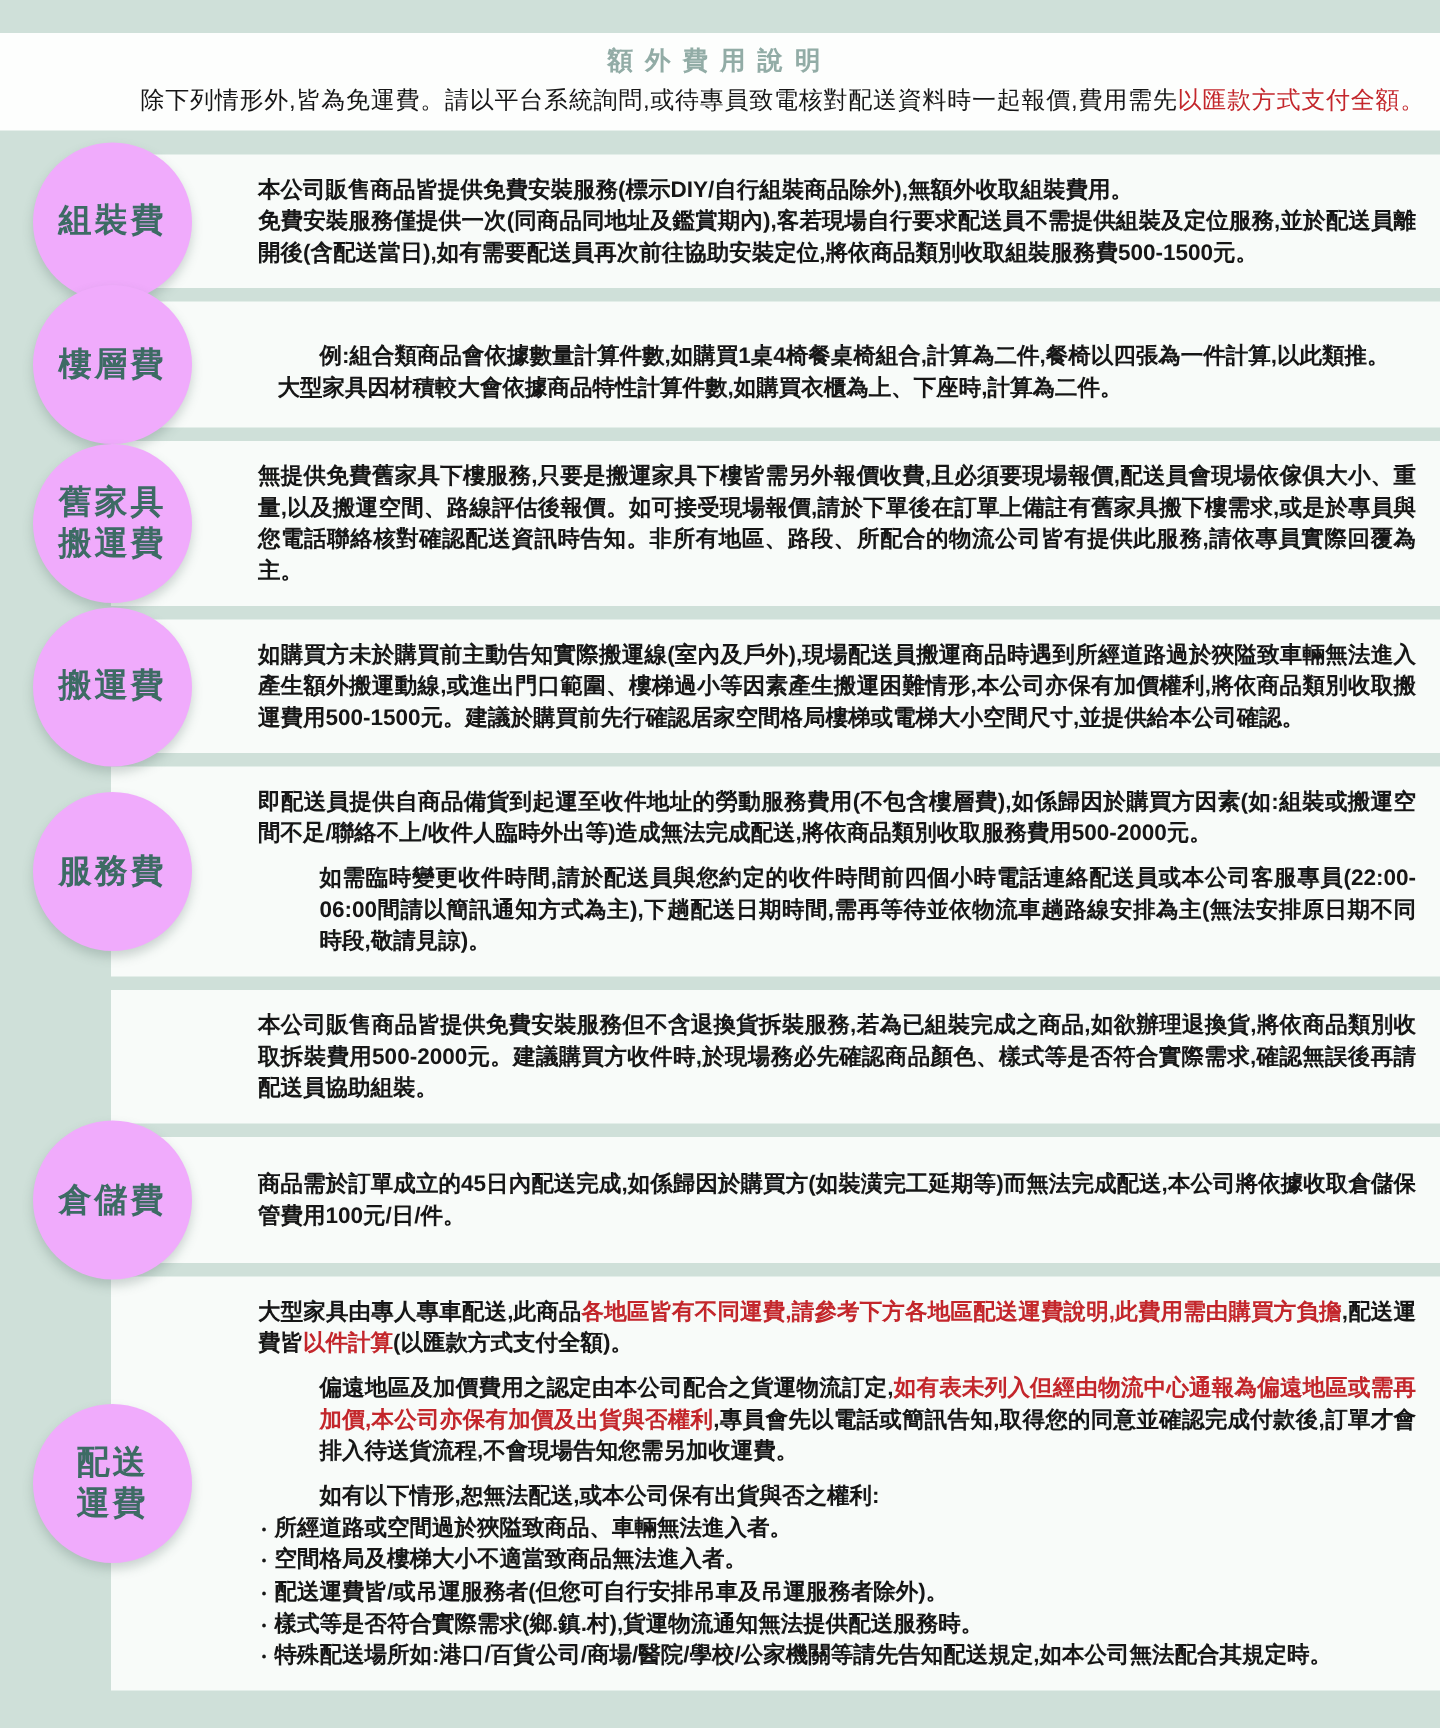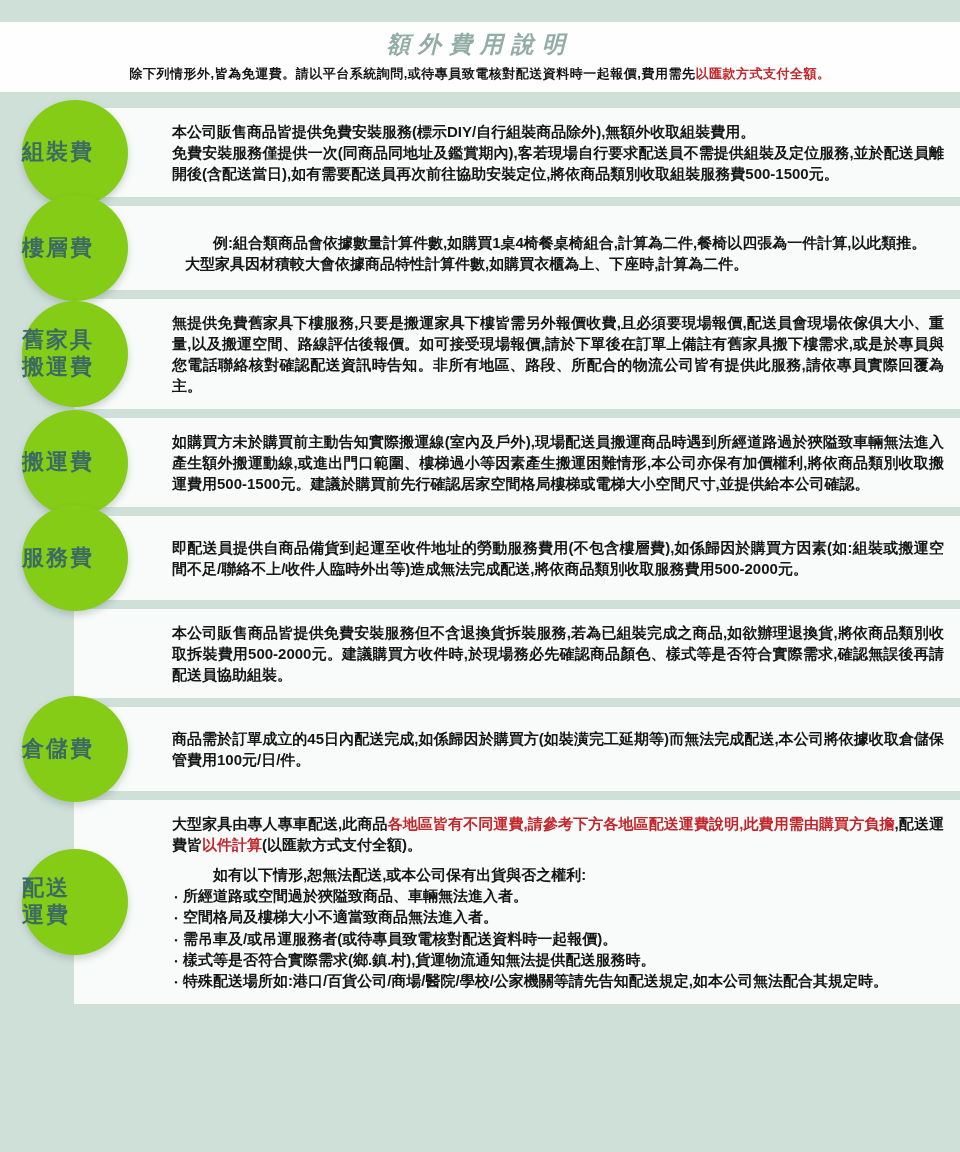--- a/index.html
+++ b/index.html
@@ -22,51 +22,51 @@
     display:flex;flex-direction:column;
   }
   .header{
     background:var(--header-bg);
     margin-top:22px;
     padding:7px 10px 9px;
     text-align:center;
     flex:0 0 auto;
   }
   .title{
-    font-size:23px;font-weight:bold;
+    font-size:17px;font-weight:bold;
     color:var(--title-color);
     letter-spacing:8px;
-    font-style:italic;
   }
   .subtitle{
     margin-top:5px;
-    font-size:13px;font-weight:bold;
+    font-size:16px;font-weight:normal;
     color:var(--text-color);
     letter-spacing:.5px;
+    text-align:right;
   }
   .red{color:var(--red);}
   #sections-mount{
     display:flex;flex-direction:column;
     gap:9px;margin-top:16px;flex:0 0 auto;
   }
   .row{
     position:relative;
     margin-left:74px;
     background:var(--row-bg);
     padding:13px 16px 13px 98px;
     display:flex;flex-direction:column;justify-content:center;
     min-height:84px;
   }
   .circle{
     position:absolute;left:-52px;top:50%;
     transform:translateY(-50%);
     width:106px;height:106px;border-radius:50%;
-    background:#84cc16;
+    background:#f0abfc;
     box-shadow:0 4px 7px rgba(84,108,102,.28);
-    display:flex;flex-direction:column;align-items:flex-start;justify-content:center;
+    display:flex;flex-direction:column;align-items:center;justify-content:center;
     z-index:2;
   }
   .label-line{
     color:var(--label-color);
     font-weight:bold;font-size:22px;
     letter-spacing:2px;line-height:1.22;
     white-space:nowrap;
   }
   .para{
     font-size:15px;font-weight:bold;
@@ -131,20 +131,21 @@
         <div class="para"><span>如購買方未於購買前主動告知實際搬運線(室內及戶外),現場配送員搬運商品時遇到所經道路過於狹隘致車輛無法進入產生額外搬運動線,或進出門口範圍、樓梯過小等因素產生搬運困難情形,本公司亦保有加價權利,將依商品類別收取搬運費用500-1500元。建議於購買前先行確認居家空間格局樓梯或電梯大小空間尺寸,並提供給本公司確認。</span></div>
       </div>
   </section>
 
   <section class="row">
     <div class="circle">
         <div class="label-line">服務費</div>
       </div>
     <div class="row-body">
         <div class="para"><span>即配送員提供自商品備貨到起運至收件地址的勞動服務費用(不包含樓層費),如係歸因於購買方因素(如:組裝或搬運空間不足/聯絡不上/收件人臨時外出等)造成無法完成配送,將依商品類別收取服務費用500-2000元。</span></div>
+        <div class="para spaced"><span>如需臨時變更收件時間,請於配送員與您約定的收件時間前四個小時電話連絡配送員或本公司客服專員(22:00-06:00間請以簡訊通知方式為主),下趟配送日期時間,需再等待並依物流車趟路線安排為主(無法安排原日期不同時段,敬請見諒)。</span></div>
       </div>
   </section>
 
   <section class="row">
     <div class="row-body">
         <div class="para"><span>本公司販售商品皆提供免費安裝服務但不含退換貨拆裝服務,若為已組裝完成之商品,如欲辦理退換貨,將依商品類別收取拆裝費用500-2000元。建議購買方收件時,於現場務必先確認商品顏色、樣式等是否符合實際需求,確認無誤後再請配送員協助組裝。</span></div>
       </div>
   </section>
 
   <section class="row">
@@ -156,32 +157,33 @@
       </div>
   </section>
 
   <section class="row">
     <div class="circle">
         <div class="label-line">配送</div>
         <div class="label-line">運費</div>
       </div>
     <div class="row-body">
         <div class="para"><span>大型家具由專人專車配送,此商品</span><span class="red">各地區皆有不同運費,請參考下方各地區配送運費說明,此費用需由購買方負擔</span><span>,配送運費皆</span><span class="red">以件計算</span><span>(以匯款方式支付全額)。</span></div>
+        <div class="para spaced"><span>偏遠地區及加價費用之認定由本公司配合之貨運物流訂定,</span><span class="red">如有表未列入但經由物流中心通報為偏遠地區或需再加價,本公司亦保有加價及出貨與否權利</span><span>,專員會先以電話或簡訊告知,取得您的同意並確認完成付款後,訂單才會排入待送貨流程,不會現場告知您需另加收運費。</span></div>
         <div class="para spaced"><span>如有以下情形,恕無法配送,或本公司保有出貨與否之權利:</span></div>
         <div class="bullet">
           <span class="dot">‧</span>
           <span>所經道路或空間過於狹隘致商品、車輛無法進入者。</span>
         </div>
         <div class="bullet">
           <span class="dot">‧</span>
           <span>空間格局及樓梯大小不適當致商品無法進入者。</span>
         </div>
         <div class="bullet">
           <span class="dot">‧</span>
-          <span>需吊車及/或吊運服務者(或待專員致電核對配送資料時一起報價)。</span>
+          <span>配送運費皆/或吊運服務者(但您可自行安排吊車及吊運服務者除外)。</span>
         </div>
         <div class="bullet">
           <span class="dot">‧</span>
           <span>樣式等是否符合實際需求(鄉.鎮.村),貨運物流通知無法提供配送服務時。</span>
         </div>
         <div class="bullet">
           <span class="dot">‧</span>
           <span>特殊配送場所如:港口/百貨公司/商場/醫院/學校/公家機關等請先告知配送規定,如本公司無法配合其規定時。</span>
         </div>
       </div>

